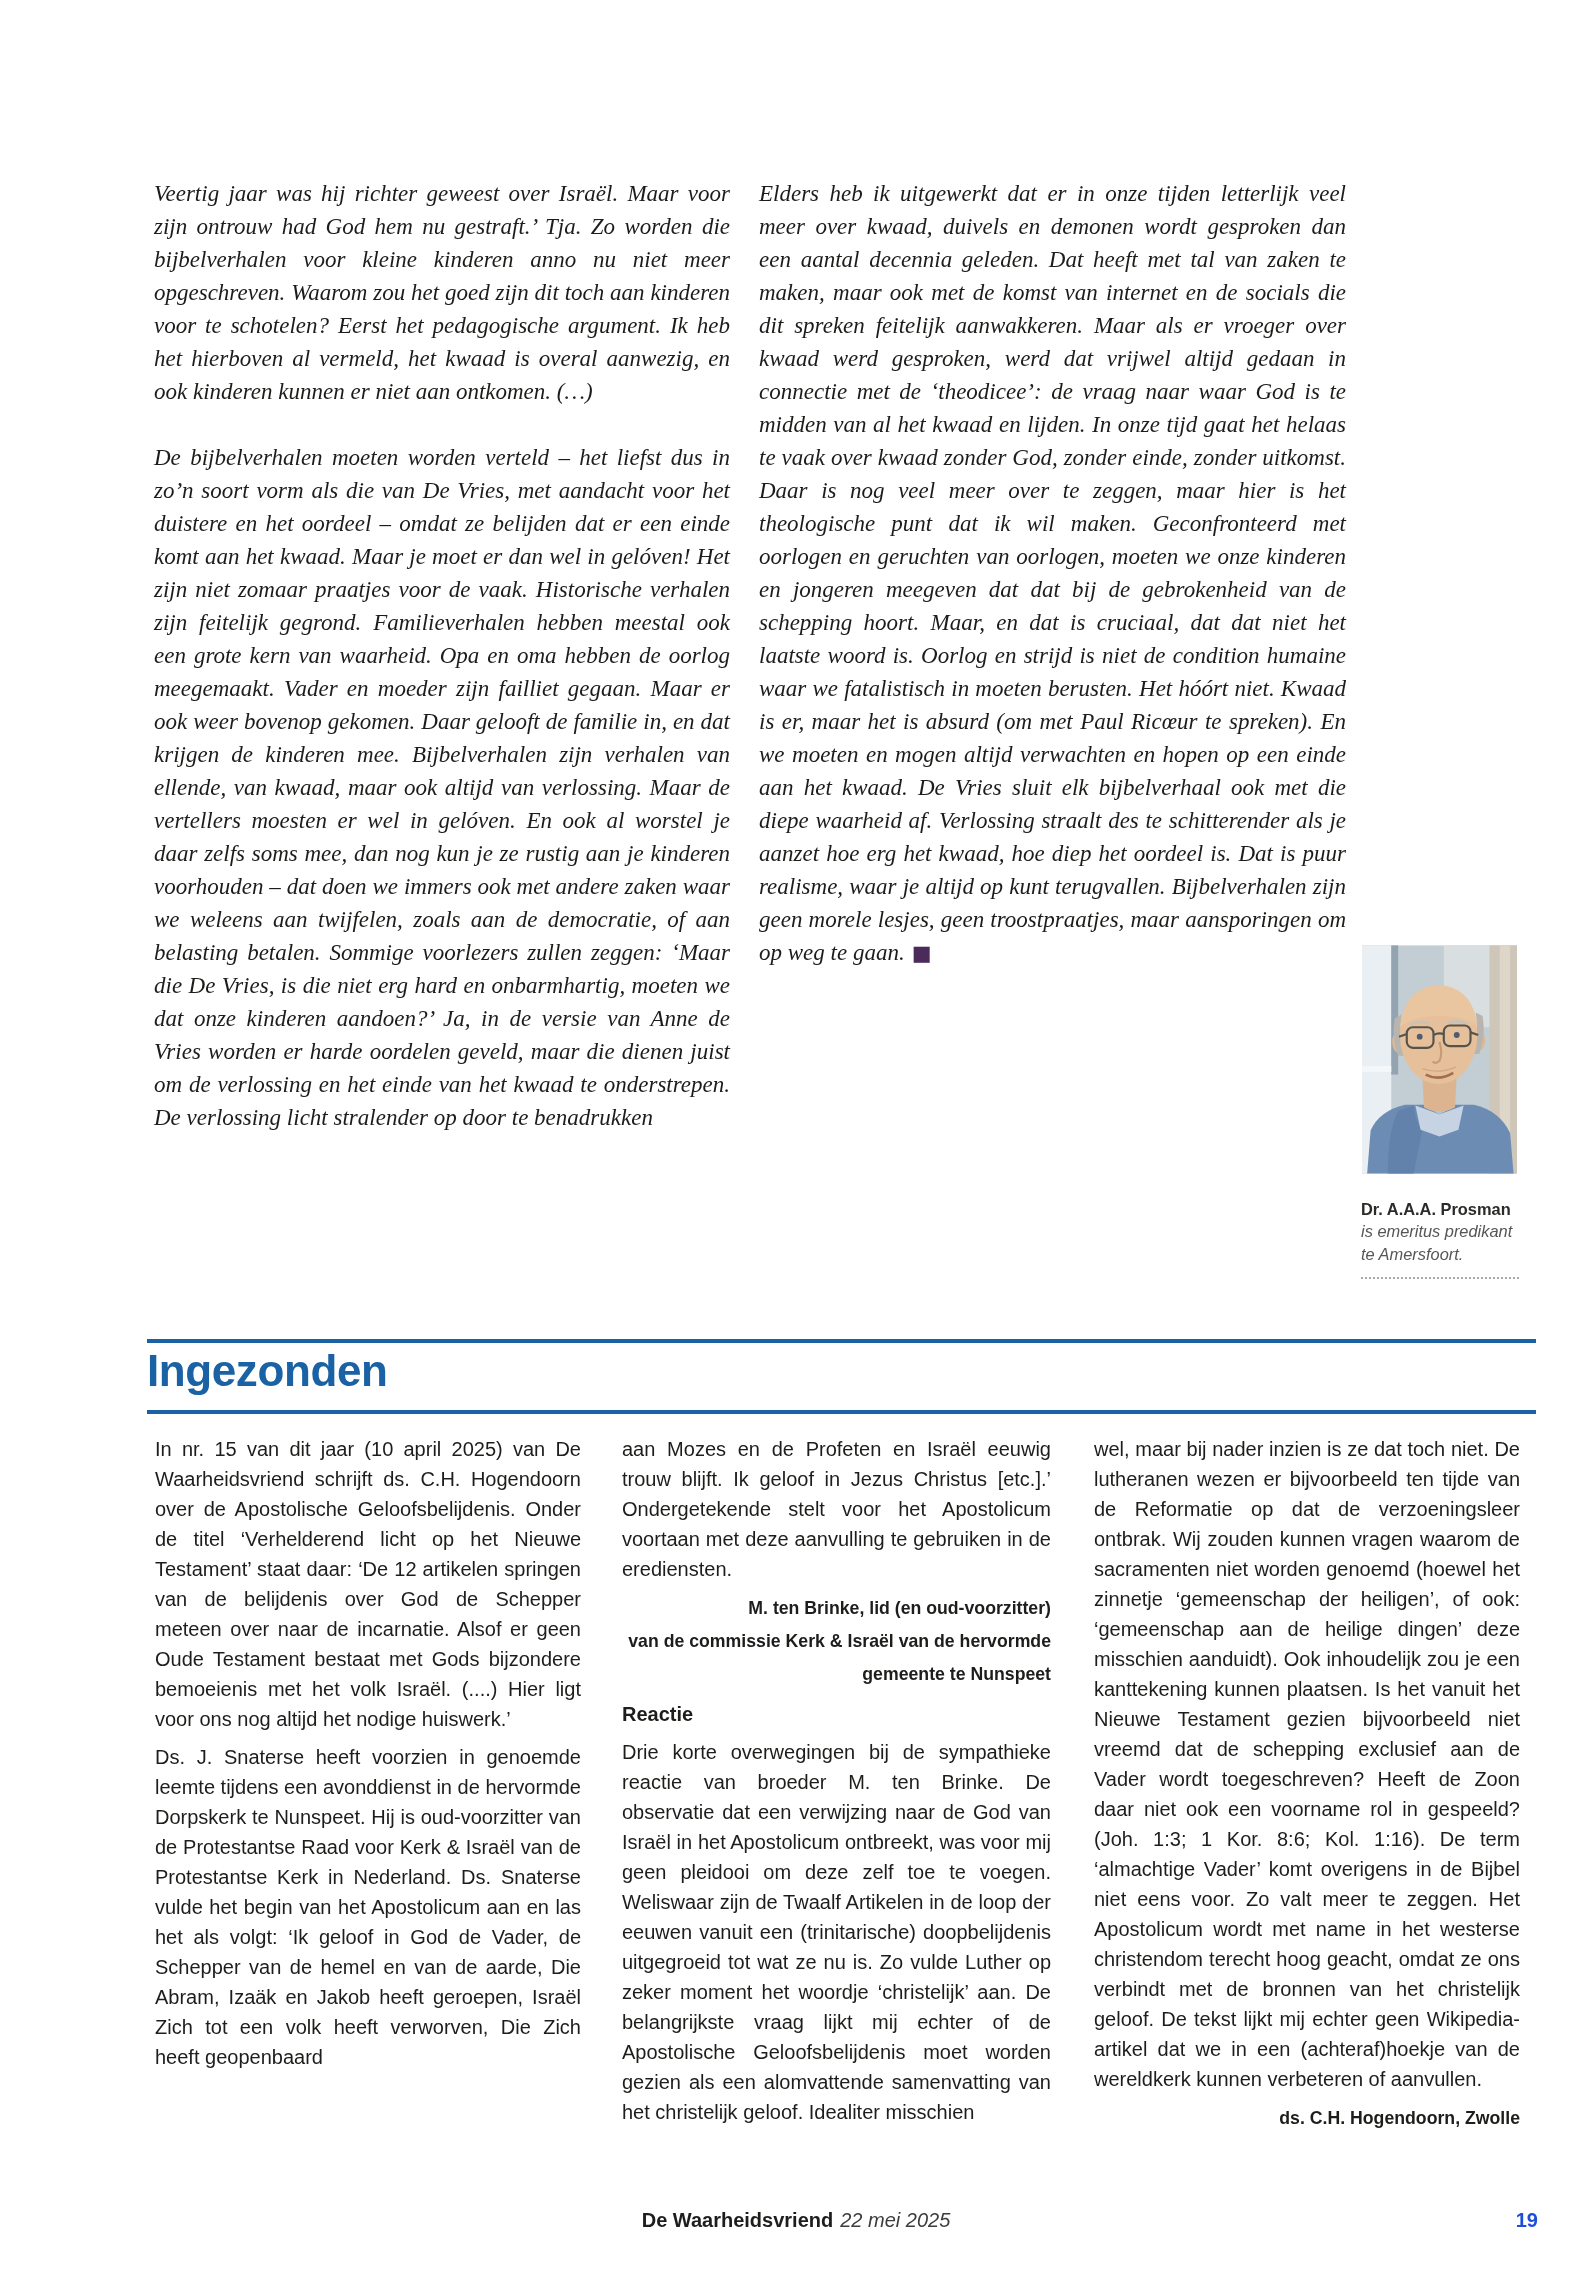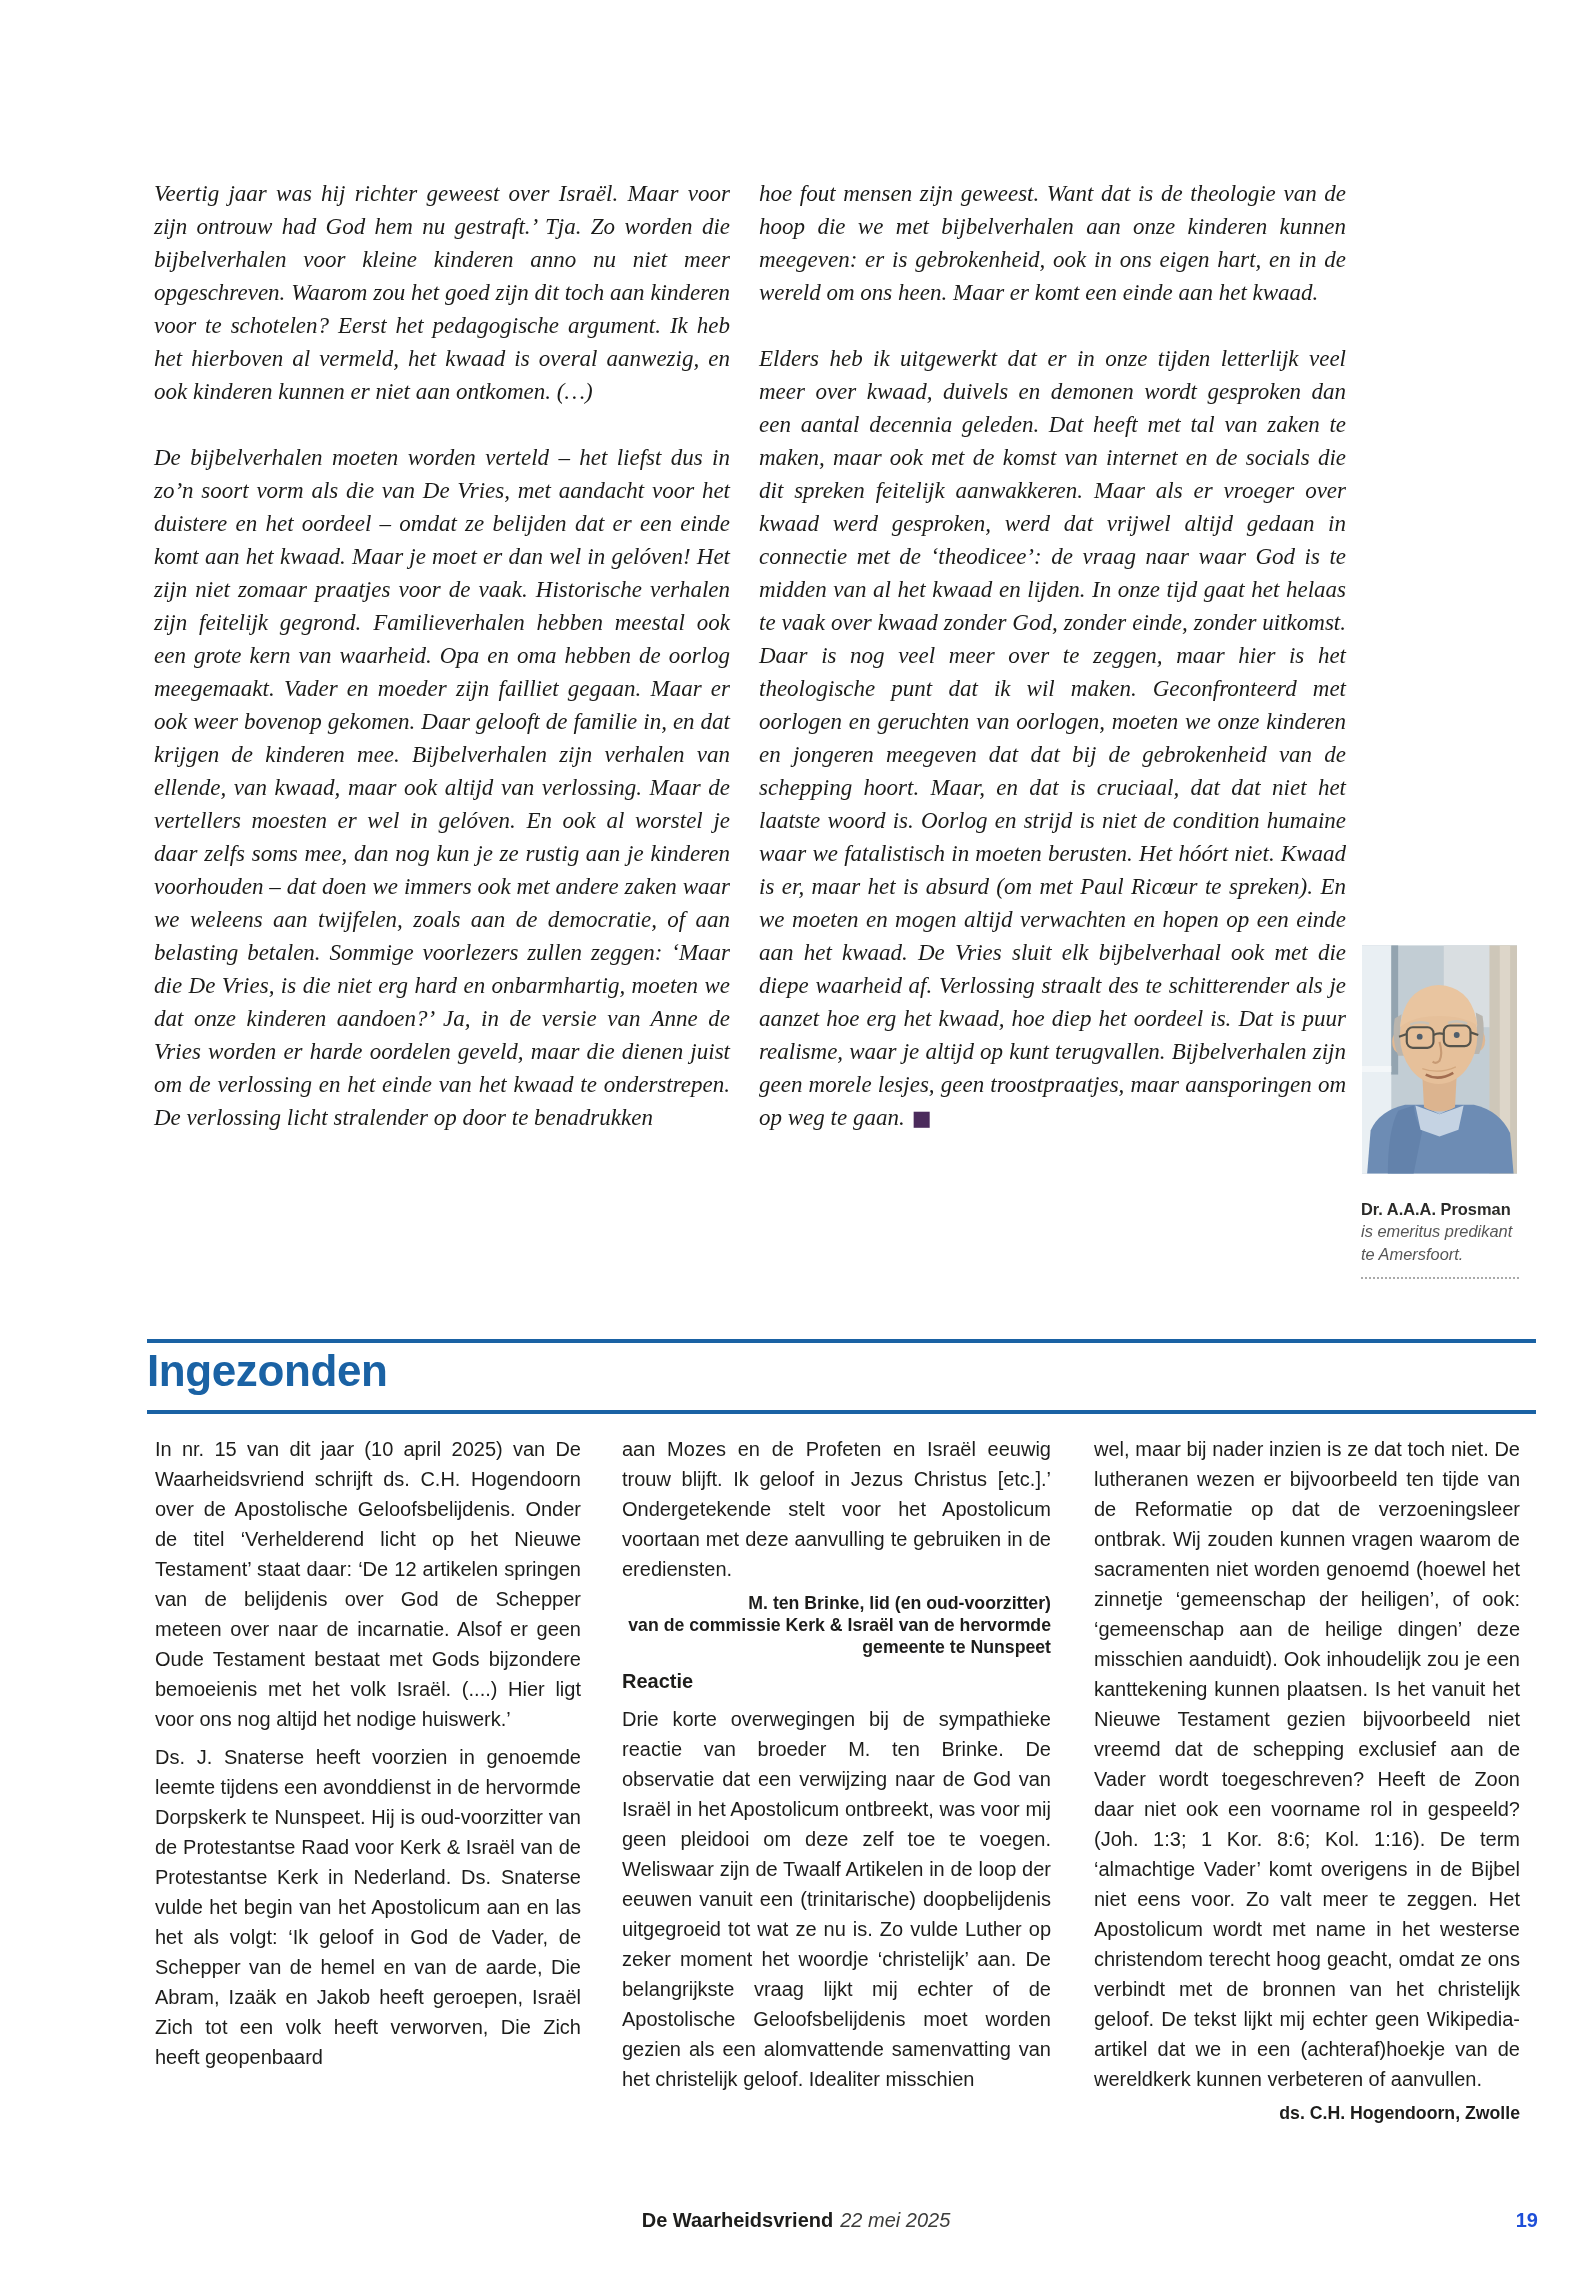--- a/index.html
+++ b/index.html
@@ -50,21 +50,21 @@
   #letter-col-1{left:147px;width:442px;}
   #letter-col-2{left:614px;width:445px;}
   #letter-col-3{left:1086px;width:442px;}
   .letter-col p{margin:8px;}
   .letter-title{
     font-size:25px;font-weight:bold;color:#2aa9e0;
     line-height:31px;margin:0 0 7.8px 0;text-align:left;
   }
   .signature{
     font-weight:bold;text-align:right;white-space:pre-line;
-    font-size:17.7px;line-height:22px;margin:0;
+    font-size:17.7px;line-height:33px;margin:0;
   }
   .sub-heading{
     font-weight:bold;margin:29px 0 0 0;text-align:left;
   }
   
   .footer-center{
     position:absolute;left:0;right:0;top:2209px;text-align:center;
     font-size:20px;color:#1d1d1b;
   }
   .footer-brand{font-weight:bold;}
@@ -78,21 +78,20 @@
 <body>
 
 <div class="page">
 
   <div class="serif-col" id="serif-col-1">
     <p>Veertig jaar was hij richter geweest over Israël. Maar voor zijn ontrouw had God hem nu gestraft.’ Tja. Zo worden die bijbelverhalen voor kleine kinderen anno nu niet meer opgeschreven. Waarom zou het goed zijn dit toch aan kinderen voor te schotelen? Eerst het pedagogische argument. Ik heb het hierboven al vermeld, het kwaad is overal aanwezig, en ook kinderen kunnen er niet aan ontkomen. (…)</p>
     <p>De bijbelverhalen moeten worden verteld – het liefst dus in zo’n soort vorm als die van De Vries, met aandacht voor het duistere en het oordeel – omdat ze belijden dat er een einde komt aan het kwaad. Maar je moet er dan wel in gelóven! Het zijn niet zomaar praatjes voor de vaak. Historische verhalen zijn feitelijk gegrond. Familieverhalen hebben meestal ook een grote kern van waarheid. Opa en oma hebben de oorlog meegemaakt. Vader en moeder zijn failliet gegaan. Maar er ook weer bovenop gekomen. Daar gelooft de familie in, en dat krijgen de kinderen mee. Bijbelverhalen zijn verhalen van ellende, van kwaad, maar ook altijd van verlossing. Maar de vertellers moesten er wel in gelóven. En ook al worstel je daar zelfs soms mee, dan nog kun je ze rustig aan je kinderen voorhouden – dat doen we immers ook met andere zaken waar we weleens aan twijfelen, zoals aan de democratie, of aan belasting betalen. Sommige voorlezers zullen zeggen: ‘Maar die De Vries, is die niet erg hard en onbarmhartig, moeten we dat onze kinderen aandoen?’ Ja, in de versie van Anne de Vries worden er harde oordelen geveld, maar die dienen juist om de verlossing en het einde van het kwaad te onderstrepen. De verlossing licht stralender op door te benadrukken</p>
   </div>
 
   <div class="serif-col" id="serif-col-2">
-    <p>hoe fout mensen zijn geweest. Want dat is de theologie van de hoop die we met bijbelverhalen aan onze kinderen kunnen meegeven: er is gebrokenheid, ook in ons eigen hart, en in de wereld om ons heen. Maar er komt een einde aan het kwaad.</p>
     <p><span>Elders heb ik uitgewerkt dat er in onze tijden letterlijk veel meer over kwaad, duivels en demonen wordt gesproken dan een aantal decennia geleden. Dat heeft met tal van zaken te maken, maar ook met de komst van internet en de socials die dit spreken feitelijk aanwakkeren. Maar als er vroeger over kwaad werd gesproken, werd dat vrijwel altijd gedaan in connectie met de ‘theodicee’: de vraag naar waar God is te midden van al het kwaad en lijden. In onze tijd gaat het helaas te vaak over kwaad zonder God, zonder einde, zonder uitkomst. Daar is nog veel meer over te zeggen, maar hier is het theologische punt dat ik wil maken. Geconfronteerd met oorlogen en geruchten van oorlogen, moeten we onze kinderen en jongeren meegeven dat dat bij de gebrokenheid van de schepping hoort. Maar, en dat is cruciaal, dat dat niet het laatste woord is. Oorlog en strijd is niet de condition humaine waar we fatalistisch in moeten berusten. Het hóórt niet. Kwaad is er, maar het is absurd (om met Paul Ricœur te spreken). En we moeten en mogen altijd verwachten en hopen op een einde aan het kwaad. De Vries sluit elk bijbelverhaal ook met die diepe waarheid af. Verlossing straalt des te schitterender als je aanzet hoe erg het kwaad, hoe diep het oordeel is. Dat is puur realisme, waar je altijd op kunt terugvallen. Bijbelverhalen zijn geen morele lesjes, geen troostpraatjes, maar aansporingen om op weg te gaan.</span><span class="end-marker">■</span></p>
   </div>
 
   <div class="author-photo">
     <svg width="155" height="229" viewBox="0 0 180 265" xmlns="http://www.w3.org/2000/svg">
       <rect x="0" y="0" width="180" height="265" fill="#c2cdd4"></rect>
       <rect x="0" y="0" width="34" height="265" fill="#e9eff3"></rect>
       <rect x="34" y="0" width="8" height="150" fill="#93a4b0"></rect>
       <rect x="95" y="0" width="60" height="95" fill="#d9dee1"></rect>
       <rect x="148" y="0" width="32" height="265" fill="#cec7b9"></rect>

